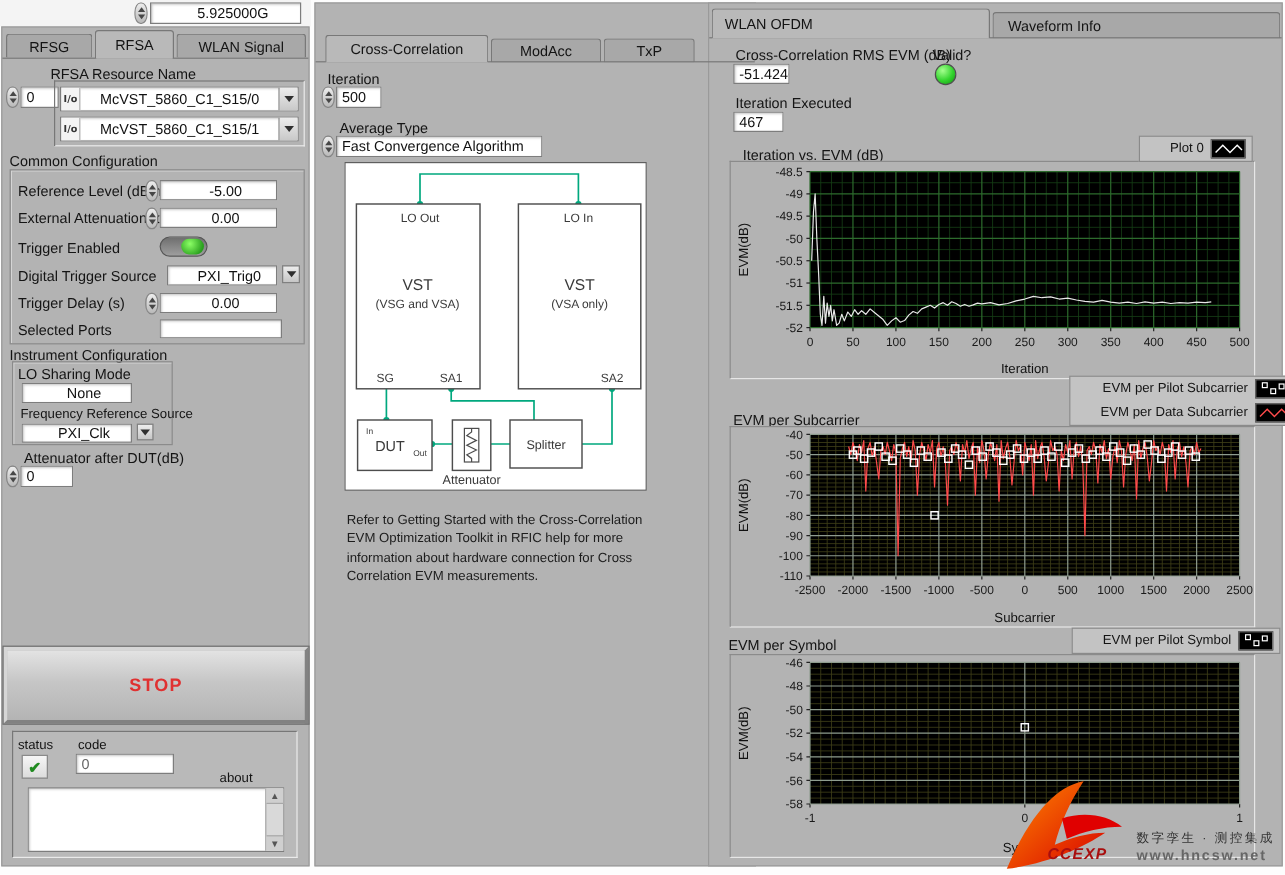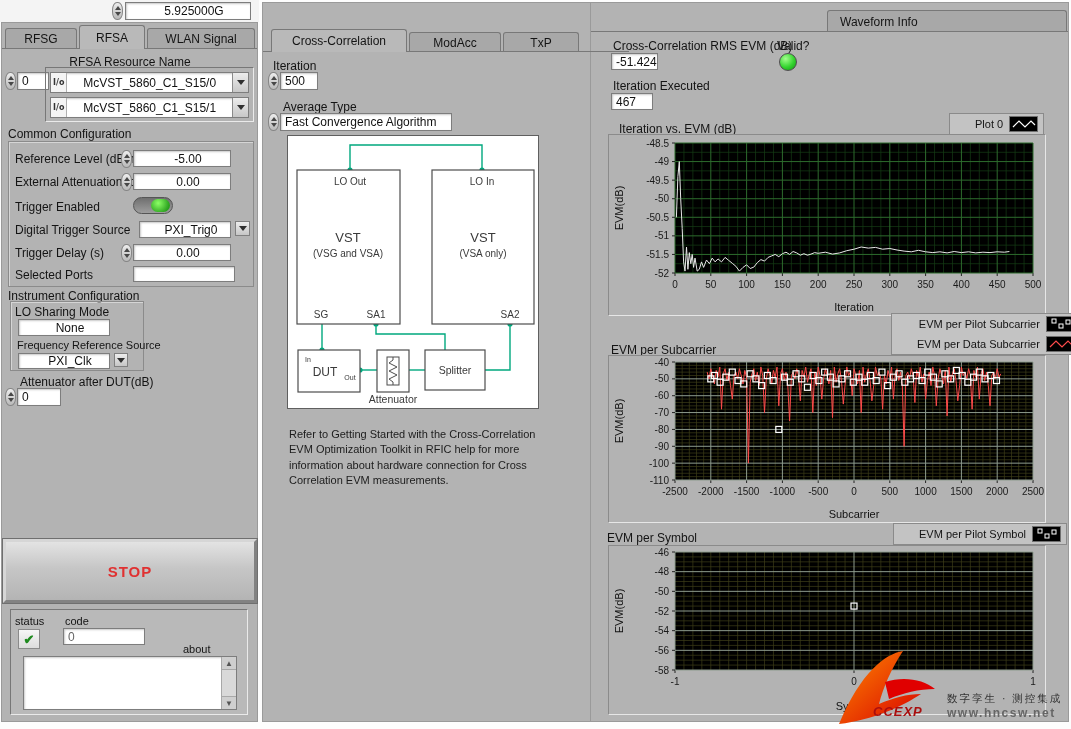--- a/index.html
+++ b/index.html
@@ -86,21 +86,21 @@
       <span>RFSG</span>
       </div>
     <div class="tab active" style="left:77px;top:2px;width:66px;height:24px;">
       <span>RFSA</span>
       </div>
     <div class="tab" style="left:145px;top:5px;width:108px;height:20px;">
       <span>WLAN Signal</span>
       </div>
     <div class="pageline" style="top:25px;"></div>
 
-    <div class="lbl" style="left:40px;top:32px;width:176px;text-align:center;">RFSA Resource Name</div>
+    <div class="lbl" style="left:40px;top:32px;width:176px;text-align:left;">RFSA Resource Name</div>
 
     <div class="spin" style="left:3px;top:49px;">
         <i class="up"></i>
         <i class="dn"></i>
       </div>
     <div class="fld left" style="left:15px;top:49px;width:32px;height:18px;">0</div>
 
     <div class="sunken" style="left:43px;top:44px;width:209px;height:55px;">
       <div class="fld" style="left:4px;top:4px;width:199px;height:21px;">
         <span class="io">I/o</span>
@@ -265,20 +265,23 @@
         <text x="62" y="244" font-size="7">Out</text>
         <text x="167" y="238" font-size="10.5">Splitter</text>
         <text x="105" y="267" font-size="10.5">Attenuator</text>
       </g>
     </svg>
 
     <div class="note" style="left:26px;top:424px;width:258px;">Refer to Getting Started with the Cross-Correlation EVM Optimization Toolkit in RFIC help for more information about hardware connection for Cross Correlation EVM measurements.</div>
   </div>
 
   <div class="panel" style="left:590px;top:2px;width:479px;height:720px;">
+    <div class="tab active" style="left:2px;top:4px;width:232px;height:25px;justify-content:flex-start;padding-left:10px;">
+      <span>WLAN OFDM</span>
+      </div>
     <div class="tab" style="left:236px;top:7px;width:240px;height:22px;justify-content:flex-start;padding-left:12px;">
       <span>Waveform Info</span>
       </div>
     <div class="pageline" style="top:28px;"></div>
 
     <div class="lbl" style="left:22px;top:36px;">Cross-Correlation RMS EVM (dB)</div>
     <div class="fld left" style="left:20px;top:50px;width:47px;height:17px;">-51.4246</div>
     <div class="lbl" style="left:186px;top:36px;">Valid?</div>
     <div class="led" style="left:188px;top:50px;"></div>
 

